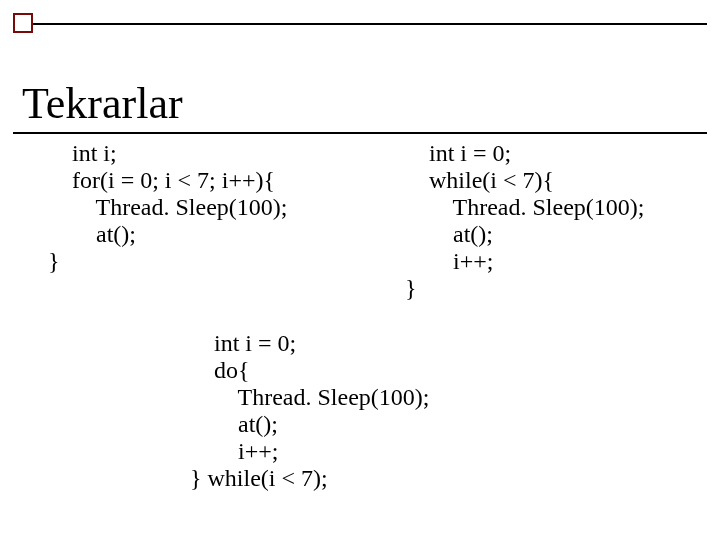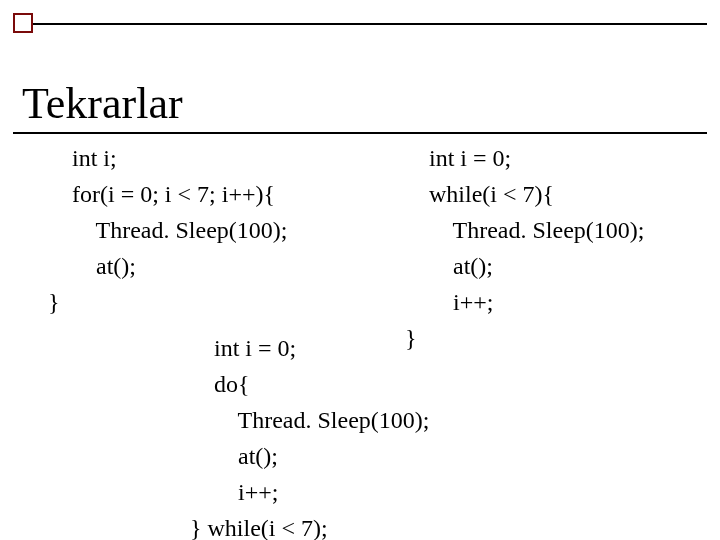--- a/index.html
+++ b/index.html
@@ -48,21 +48,21 @@
     position: absolute;
     top: 132px;
     left: 13px;
     right: 13px;
     height: 2px;
     background: #000;
   }
   .code {
     position: absolute;
     font-size: 24px;
-    line-height: 36px;
+    line-height: 27px;
     white-space: pre;
   }
   .code-left {
     top: 140px;
     left: 48px;
   }
   .code-right {
     top: 140px;
     left: 405px;
   }

